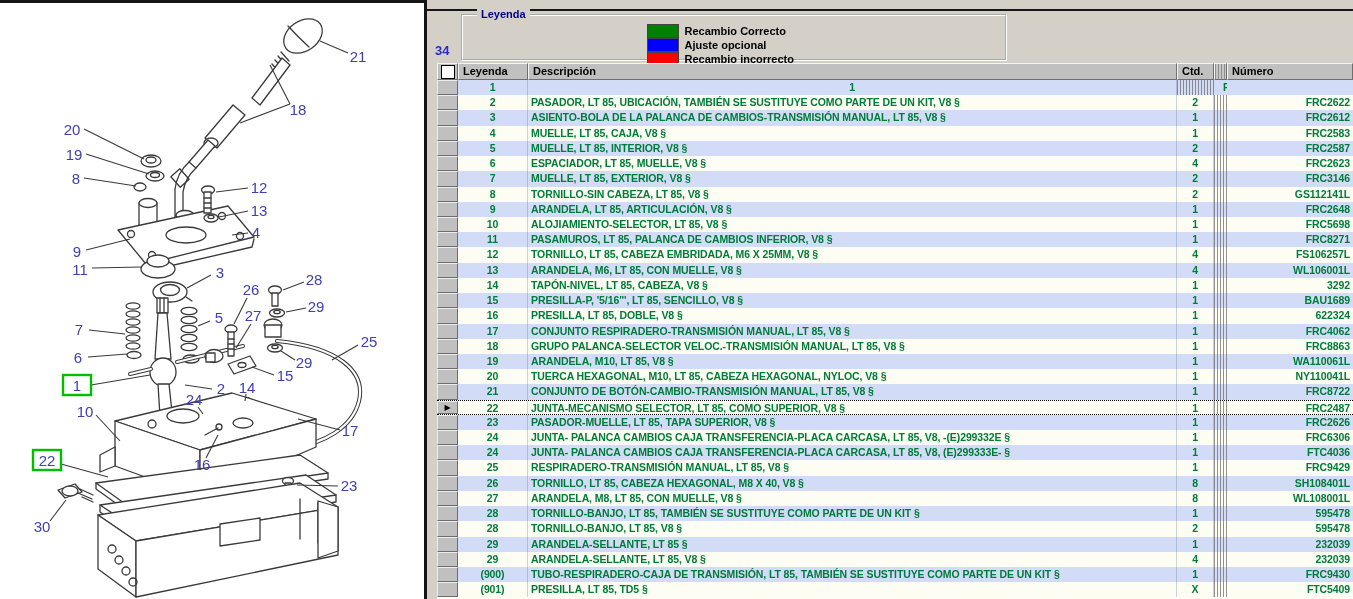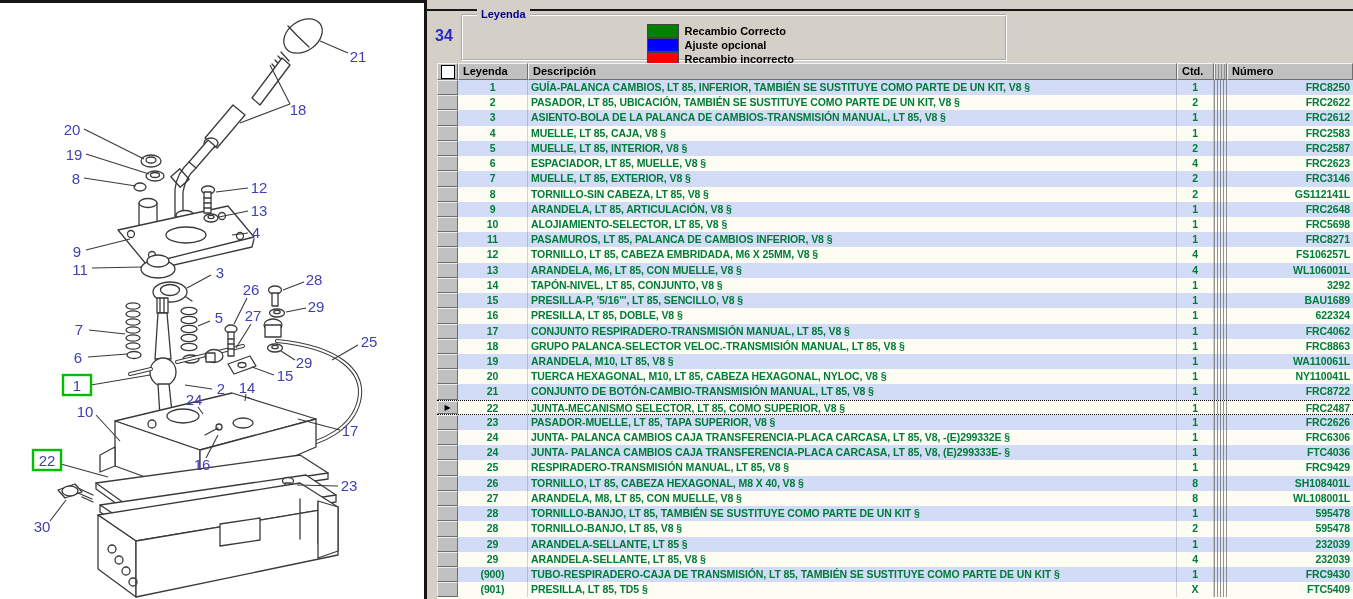--- a/index.html
+++ b/index.html
@@ -7,21 +7,21 @@
   .screen{position:relative;width:1353px;height:599px;background:#fff;}
 
   
   .left-panel{position:absolute;left:0;top:0;width:424px;height:599px;background:#fff;border-top:3px solid #161616;box-sizing:border-box;}
   .panel-divider{position:absolute;left:424px;top:0;width:3px;height:599px;background:#141414;}
 
   
   .right-panel{position:absolute;left:427px;top:0;width:926px;height:599px;background:#d4d0c8;}
   .top-strip{height:9px;border-bottom:2px solid #161616;background:#d4d0c8;}
   .legend-area{position:relative;height:52px;}
-  .item-count{position:absolute;left:8px;top:16px;color:#2a2ac8;font-weight:bold;font-size:16px;}
+  .item-count{position:absolute;left:8px;top:32px;color:#2a2ac8;font-weight:bold;font-size:13px;}
   .groupbox{position:absolute;left:34px;top:3px;width:542px;height:43px;border:2px groove #fff;background:#d4d0c8;}
   .groupbox-title{position:absolute;top:-8px;left:14px;background:#d4d0c8;padding:0 4px;color:#00008b;font-weight:bold;font-size:11px;}
   .legend-row{display:flex;align-items:center;margin:8px 0 16px 7px;flex-direction:column;}
   .legend-item{display:flex;align-items:center;width:182px;}
   .swatch{width:30px;height:12px;border:1px solid #444;margin-right:6px;flex:0 0 auto;}
   .legend-label{font-size:11px;font-weight:bold;color:#000;white-space:nowrap;}
   .check-row{display:flex;align-items:center;margin:4px 0 0 7px;}
   .checkbox{width:11px;height:11px;background:#fff;border:1px solid #000;font-size:11px;line-height:10px;text-align:center;font-weight:bold;margin-right:5px;color:#000;}
   .check-label{font-size:13px;font-weight:bold;color:#000;white-space:nowrap;}
 
@@ -295,21 +295,20 @@
         <div class="hcell">Leyenda</div>
         <div class="hcell">Descripción</div>
         <div class="hcell">Ctd.</div>
         <div class="hcell hatch"></div>
         <div class="hcell">Número</div>
       </div>
       <div>
           <div class="grid-row trow odd">
             <div class="gcell"></div>
             <div class="cell leg">1</div>
-            <div class="cell desc">GUÍA-PALANCA CAMBIOS, LT 85, INFERIOR, TAMBIÉN SE SUSTITUYE COMO PARTE DE UN KIT, V8 §</div>
             <div class="cell qty">1</div>
             <div class="cell hatch"></div>
             <div class="cell num">FRC8250</div>
           </div>
           <div class="grid-row trow even">
             <div class="gcell"></div>
             <div class="cell leg">2</div>
             <div class="cell desc">PASADOR, LT 85, UBICACIÓN, TAMBIÉN SE SUSTITUYE COMO PARTE DE UN KIT, V8 §</div>
             <div class="cell qty">2</div>
             <div class="cell hatch"></div>
@@ -399,21 +398,21 @@
             <div class="gcell"></div>
             <div class="cell leg">13</div>
             <div class="cell desc">ARANDELA, M6, LT 85, CON MUELLE, V8 §</div>
             <div class="cell qty">4</div>
             <div class="cell hatch"></div>
             <div class="cell num italic">WL106001L</div>
           </div>
           <div class="grid-row trow even">
             <div class="gcell"></div>
             <div class="cell leg">14</div>
-            <div class="cell desc">TAPÓN-NIVEL, LT 85, CONJUNTO, V8 §</div>
+            <div class="cell desc">TAPÓN-NIVEL, LT 85, CABEZA, V8 §</div>
             <div class="cell qty">1</div>
             <div class="cell hatch"></div>
             <div class="cell num">3292</div>
           </div>
           <div class="grid-row trow odd">
             <div class="gcell"></div>
             <div class="cell leg">15</div>
             <div class="cell desc">PRESILLA-P, '5/16"', LT 85, SENCILLO, V8 §</div>
             <div class="cell qty">1</div>
             <div class="cell hatch"></div>

